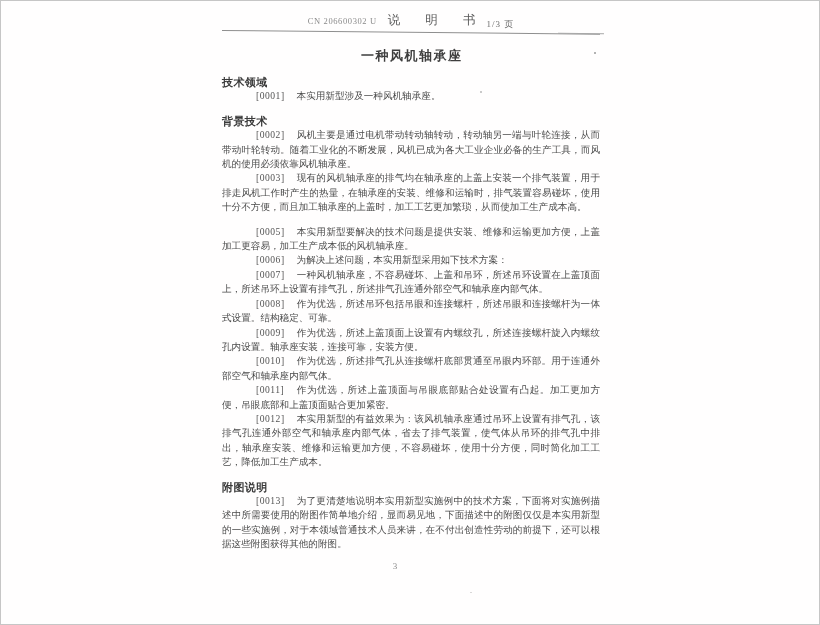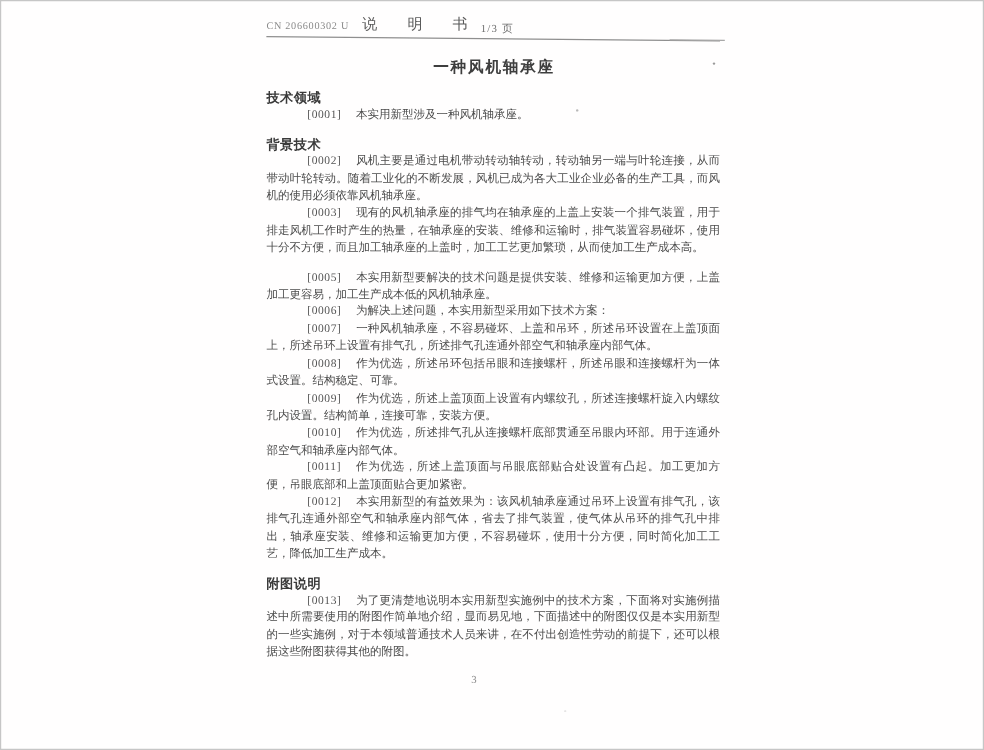--- a/index.html
+++ b/index.html
@@ -19,21 +19,21 @@
   .page {
     position: absolute;
     left: 222px;
     top: 12px;
     width: 378px;
     color: #4b4b4b;
   }
   
   .page-header {
     display: flex;
-    justify-content: flex-start;
+    justify-content: center;
     align-items: baseline;
     height: 14px;
   }
   .doc-number {
     font-size: 8.5px;
     letter-spacing: 0.6px;
     color: #8a8a8a;
   }
   .doc-type {
     font-size: 12.5px;
@@ -138,21 +138,21 @@
         <div class="section">
           <div class="sec-head">背景技术</div>
           <div class="para"><span class="pnum">[0002]</span><span>风机主要是通过电机带动转动轴转动，转动轴另一端与叶轮连接，从而带动叶轮转动。随着工业化的不断发展，风机已成为各大工业企业必备的生产工具，而风机的使用必须依靠风机轴承座。</span></div>
           <div class="para"><span class="pnum">[0003]</span><span>现有的风机轴承座的排气均在轴承座的上盖上安装一个排气装置，用于排走风机工作时产生的热量，在轴承座的安装、维修和运输时，排气装置容易碰坏，使用十分不方便，而且加工轴承座的上盖时，加工工艺更加繁琐，从而使加工生产成本高。</span></div>
         </div>
         <div class="section">
           <div class="para"><span class="pnum">[0005]</span><span>本实用新型要解决的技术问题是提供安装、维修和运输更加方便，上盖加工更容易，加工生产成本低的风机轴承座。</span></div>
           <div class="para"><span class="pnum">[0006]</span><span>为解决上述问题，本实用新型采用如下技术方案：</span></div>
           <div class="para"><span class="pnum">[0007]</span><span>一种风机轴承座，不容易碰坏、上盖和吊环，所述吊环设置在上盖顶面上，所述吊环上设置有排气孔，所述排气孔连通外部空气和轴承座内部气体。</span></div>
           <div class="para"><span class="pnum">[0008]</span><span>作为优选，所述吊环包括吊眼和连接螺杆，所述吊眼和连接螺杆为一体式设置。结构稳定、可靠。</span></div>
-          <div class="para"><span class="pnum">[0009]</span><span>作为优选，所述上盖顶面上设置有内螺纹孔，所述连接螺杆旋入内螺纹孔内设置。结构简单，连接可靠，安装方便。</span></div>
+          <div class="para"><span class="pnum">[0009]</span><span>作为优选，所述上盖顶面上设置有内螺纹孔，所述连接螺杆旋入内螺纹孔内设置。轴承座安装，连接可靠，安装方便。</span></div>
           <div class="para"><span class="pnum">[0010]</span><span>作为优选，所述排气孔从连接螺杆底部贯通至吊眼内环部。用于连通外部空气和轴承座内部气体。</span></div>
           <div class="para"><span class="pnum">[0011]</span><span>作为优选，所述上盖顶面与吊眼底部贴合处设置有凸起。加工更加方便，吊眼底部和上盖顶面贴合更加紧密。</span></div>
           <div class="para"><span class="pnum">[0012]</span><span>本实用新型的有益效果为：该风机轴承座通过吊环上设置有排气孔，该排气孔连通外部空气和轴承座内部气体，省去了排气装置，使气体从吊环的排气孔中排出，轴承座安装、维修和运输更加方便，不容易碰坏，使用十分方便，同时简化加工工艺，降低加工生产成本。</span></div>
         </div>
         <div class="section">
           <div class="sec-head">附图说明</div>
           <div class="para"><span class="pnum">[0013]</span><span>为了更清楚地说明本实用新型实施例中的技术方案，下面将对实施例描述中所需要使用的附图作简单地介绍，显而易见地，下面描述中的附图仅仅是本实用新型的一些实施例，对于本领域普通技术人员来讲，在不付出创造性劳动的前提下，还可以根据这些附图获得其他的附图。</span></div>
         </div>
       </div>
 

